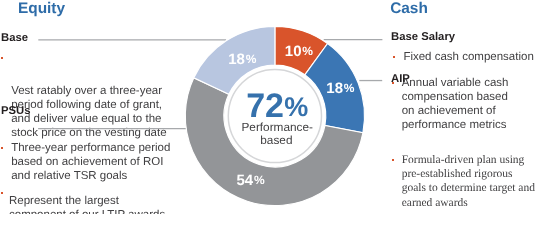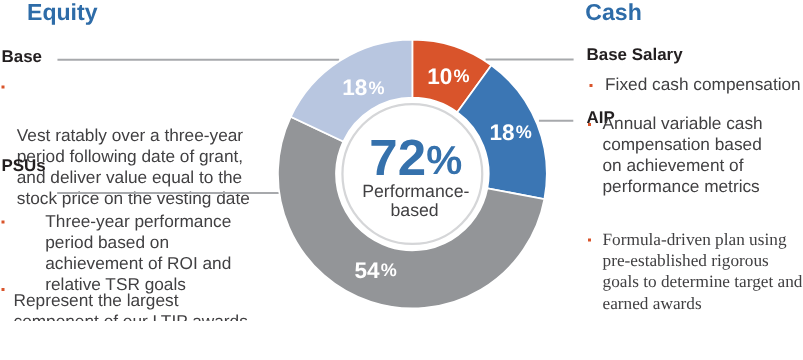--- a/index.html
+++ b/index.html
@@ -27,21 +27,21 @@
 
 <div class="abs sec-title" style="left:1px;top:33px;">Base</div>
 
 <div class="bullet-row" style="left:1px;top:51px;width:178px;">
   <span class="bullet"></span>
   <span class="btext" style="margin-left:8px;margin-top:33px;">Vest ratably over a three-year period following date of grant, and deliver value equal to the stock price on the vesting date</span>
 </div>
 
 <div class="abs sec-title" style="left:1px;top:106px;">PSUs</div>
 
-<div class="bullet-row" style="left:1px;top:141px;width:178px;gap:19px;">
+<div class="bullet-row" style="left:1px;top:141px;width:178px;">
   <span class="bullet"></span>
   <span class="btext" style="margin-left:8px;">Three-year performance period based on achievement of ROI and relative TSR goals</span>
 </div>
 
 <div class="bullet-row" style="left:1px;top:186px;width:178px;flex-direction:column;">
   <span class="bullet"></span>
   <span class="btext" style="margin-left:8px;">Represent the largest component of our LTIP awards</span>
 </div>
 
 <div class="abs col-head" style="left:390.2px;top:1px;">Cash</div>

